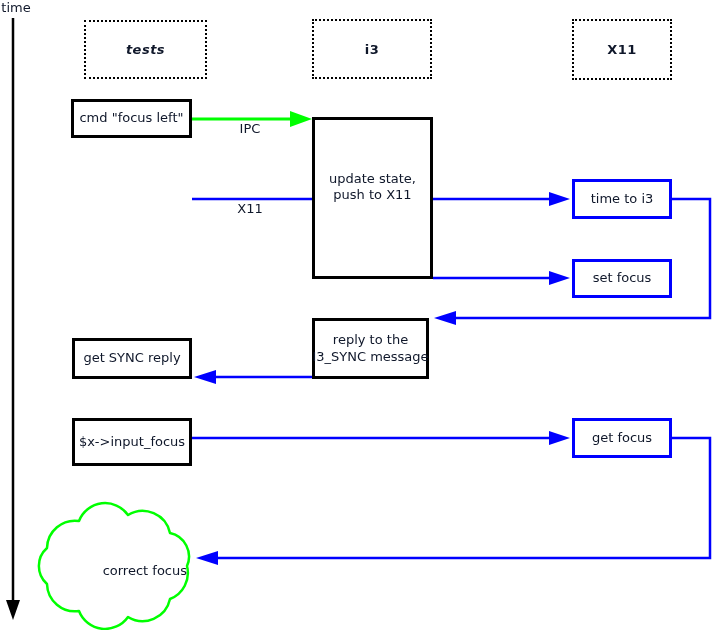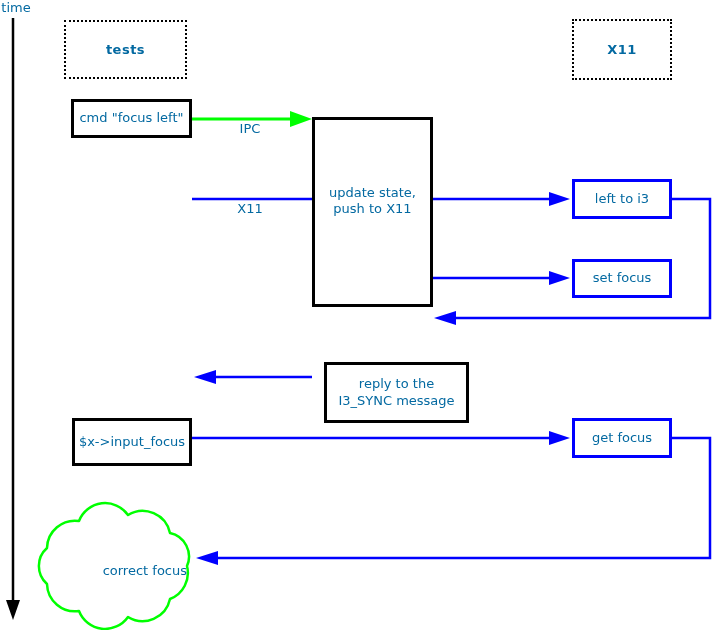--- a/index.html
+++ b/index.html
@@ -3,21 +3,21 @@
 <meta charset="utf-8">
 <style>
   html, body { margin: 0; padding: 0; background: #ffffff; }
   #canvas {
     position: relative;
     width: 713px;
     height: 630px;
     background: #ffffff;
     font-family: "DejaVu Sans", "Liberation Sans", sans-serif;
     font-size: 13px;
-    color: #0369a1;
+    color: #0f172a;
     overflow: hidden;
   }
   #wires { position: absolute; left: 0; top: 0; width: 713px; height: 630px; }
   .box {
     position: absolute;
     box-sizing: border-box;
     border: 3px solid #000000;
     background: #ffffff;
     display: flex;
     align-items: center;
@@ -103,32 +103,34 @@
              A 28 28 0 0 1 47 584
              A 24 24 0 0 1 47 548
              A 28 28 0 0 1 79 521
              A 28 28 0 0 1 128 515
              A 28 28 0 0 1 170 533
              A 24 24 0 0 1 187 566 Z" fill="#ffffff" stroke-width="2.5" stroke-linejoin="round" stroke="#00ff00"></path>
   </svg>
 
   <div class="lbl" style="left:0px; top:0px; width:32px;">time</div>
 
-  <div class="hdr" style="left:64px; top:20px; width:123px; height:59px;">tests</div>
+  <div class="hdr" style="left:84px; top:20px; width:123px; height:59px;font-style:italic;">tests</div>
+  <div class="hdr" style="left:312px; top:19px; width:120px; height:60px;">i3</div>
   <div class="hdr" style="left:572px; top:19px; width:100px; height:61px;">X11</div>
 
   <div class="box" style="left:71px; top:99px; width:121px; height:39px;">cmd "focus left"</div>
+  <div class="box" style="left:72px; top:338px; width:120px; height:41px;">get SYNC reply</div>
   <div class="box" style="left:72px; top:418px; width:120px; height:48px;">$x-&gt;input_focus</div>
 
-  <div class="box" style="left:312px; top:117px; width:121px; height:190px; padding-bottom:22px;">update state,
+  <div class="box" style="left:312px; top:117px; width:121px; height:162px; padding-bottom:22px;">update state,
 push to X11</div>
-  <div class="box" style="left:324px; top:318px; width:145px; height:61px;margin-top:44px;">reply to the
+  <div class="box" style="left:312px; top:318px; width:117px; height:61px;">reply to the
 I3_SYNC message</div>
 
-  <div class="box blue" style="left:572px; top:179px; width:100px; height:40px;">left to i3</div>
+  <div class="box blue" style="left:572px; top:179px; width:100px; height:40px;">time to i3</div>
   <div class="box blue" style="left:572px; top:259px; width:100px; height:39px;">set focus</div>
   <div class="box blue" style="left:572px; top:418px; width:100px; height:40px;">get focus</div>
 
   <div class="lbl" style="left:228px; top:121px; width:44px;">IPC</div>
   <div class="lbl" style="left:228px; top:201px; width:44px;">X11</div>
 
   <div class="cloud-label" style="left:47px; top:563px; width:140px;">correct focus</div>
 
 </div>
 

